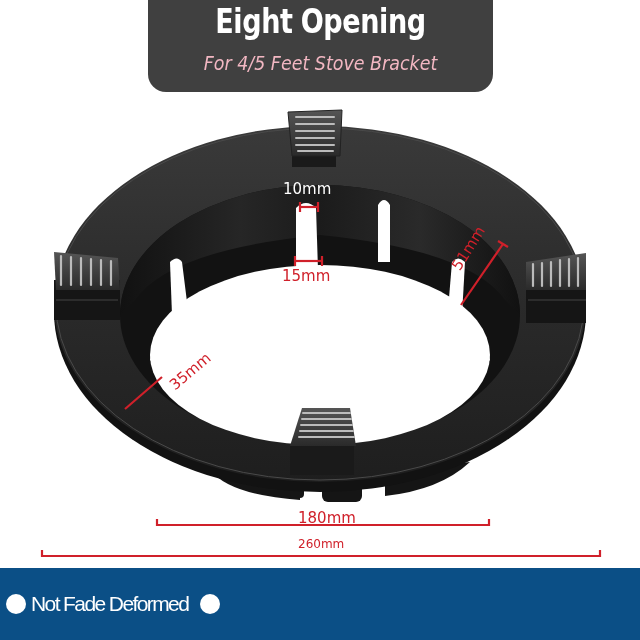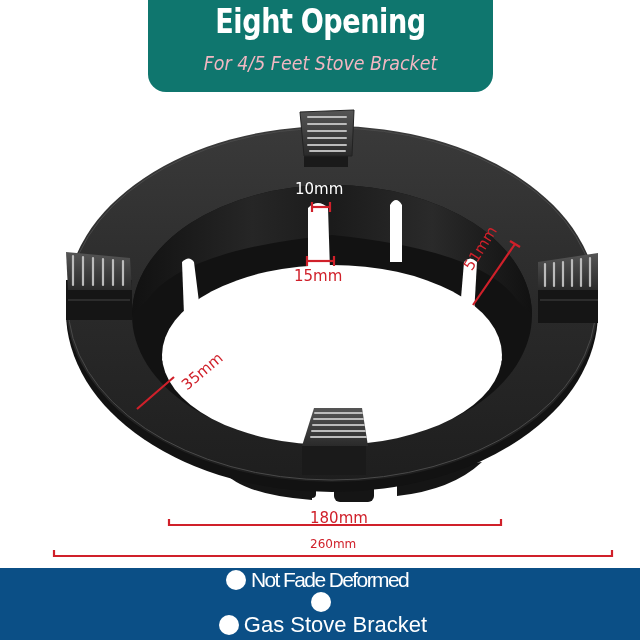--- a/index.html
+++ b/index.html
@@ -1,21 +1,21 @@
 <!DOCTYPE html>
 <html><head>
   <meta charset="utf-8">
   <style>
     * { margin: 0; padding: 0; box-sizing: border-box; }
     html, body { width: 640px; height: 640px; overflow: hidden; background: #ffffff; }
     body { position: relative; font-family: "DejaVu Sans", "Liberation Sans", sans-serif; }
 
     .top-banner {
       position: absolute; left: 148px; top: 0; width: 345px; height: 92px;
-      background: #0f766e;
+      background: #404040;
       border-radius: 0 0 18px 18px;
     }
     .banner-title {
       position: absolute; left: 0; right: 0; top: 2px;
       text-align: center;
       font-family: "DejaVu Sans", sans-serif;
       font-weight: bold;
       font-size: 33px;
       color: #ffffff;
       letter-spacing: -0.5px;
@@ -27,40 +27,39 @@
       position: absolute; left: 0; right: 0; top: 52px;
       text-align: center;
       font-family: "DejaVu Sans", sans-serif;
       font-style: italic;
       font-size: 19px;
       color: #f2b7c2;
       white-space: nowrap;
       transform: scaleX(0.92);
     }
 
-    .product-area { position: absolute; left: 12px; top: 92px; width: 532px; height: 476px; }
+    .product-area { position: absolute; left: 0; top: 92px; width: 532px; height: 476px; }
     .product-area svg { position: absolute; left: 0; top: -92px; }
 
     .dim-label {
       position: absolute;
       font-family: "DejaVu Sans", sans-serif;
       font-size: 14px;
       color: #d0202a;
       white-space: nowrap;
     }
     .dim-label.white { color: #ffffff; }
 
     .bottom-bar {
       position: absolute; left: 0; top: 568px; width: 640px; height: 72px;
       background: #0b4f86;
       display: flex; align-items: center;
       padding-left: 6px;
       color: #ffffff;
       white-space: nowrap;
-      flex-direction: column;
     }
     .feature { display: flex; align-items: center; }
     .dot {
       display: inline-block; width: 20px; height: 20px; border-radius: 50%;
       background: #ffffff; margin-right: 5px;
     }
     .feature-text { font-family: "Liberation Sans", sans-serif; font-size: 21px; }
     .feature-1 .feature-text { letter-spacing: -1.6px; font-size: 21px; margin-right: 12px; }
     .feature-2 .feature-text { margin-right: 10px; font-size: 22px; }
     .feature-3 .feature-text { font-size: 22px; }
@@ -211,17 +210,13 @@
 </div>
 
 <div class="bottom-bar">
   <div class="feature feature-1">
     <span class="dot"></span>
     <span class="feature-text">Not Fade Deformed</span>
   </div>
   <div class="feature feature-2">
     <span class="dot"></span>
   </div>
-  <div class="feature feature-3">
-    <span class="dot"></span>
-    <span class="feature-text">Gas Stove Bracket</span>
-  </div>
 </div>
 
 </body></html>

